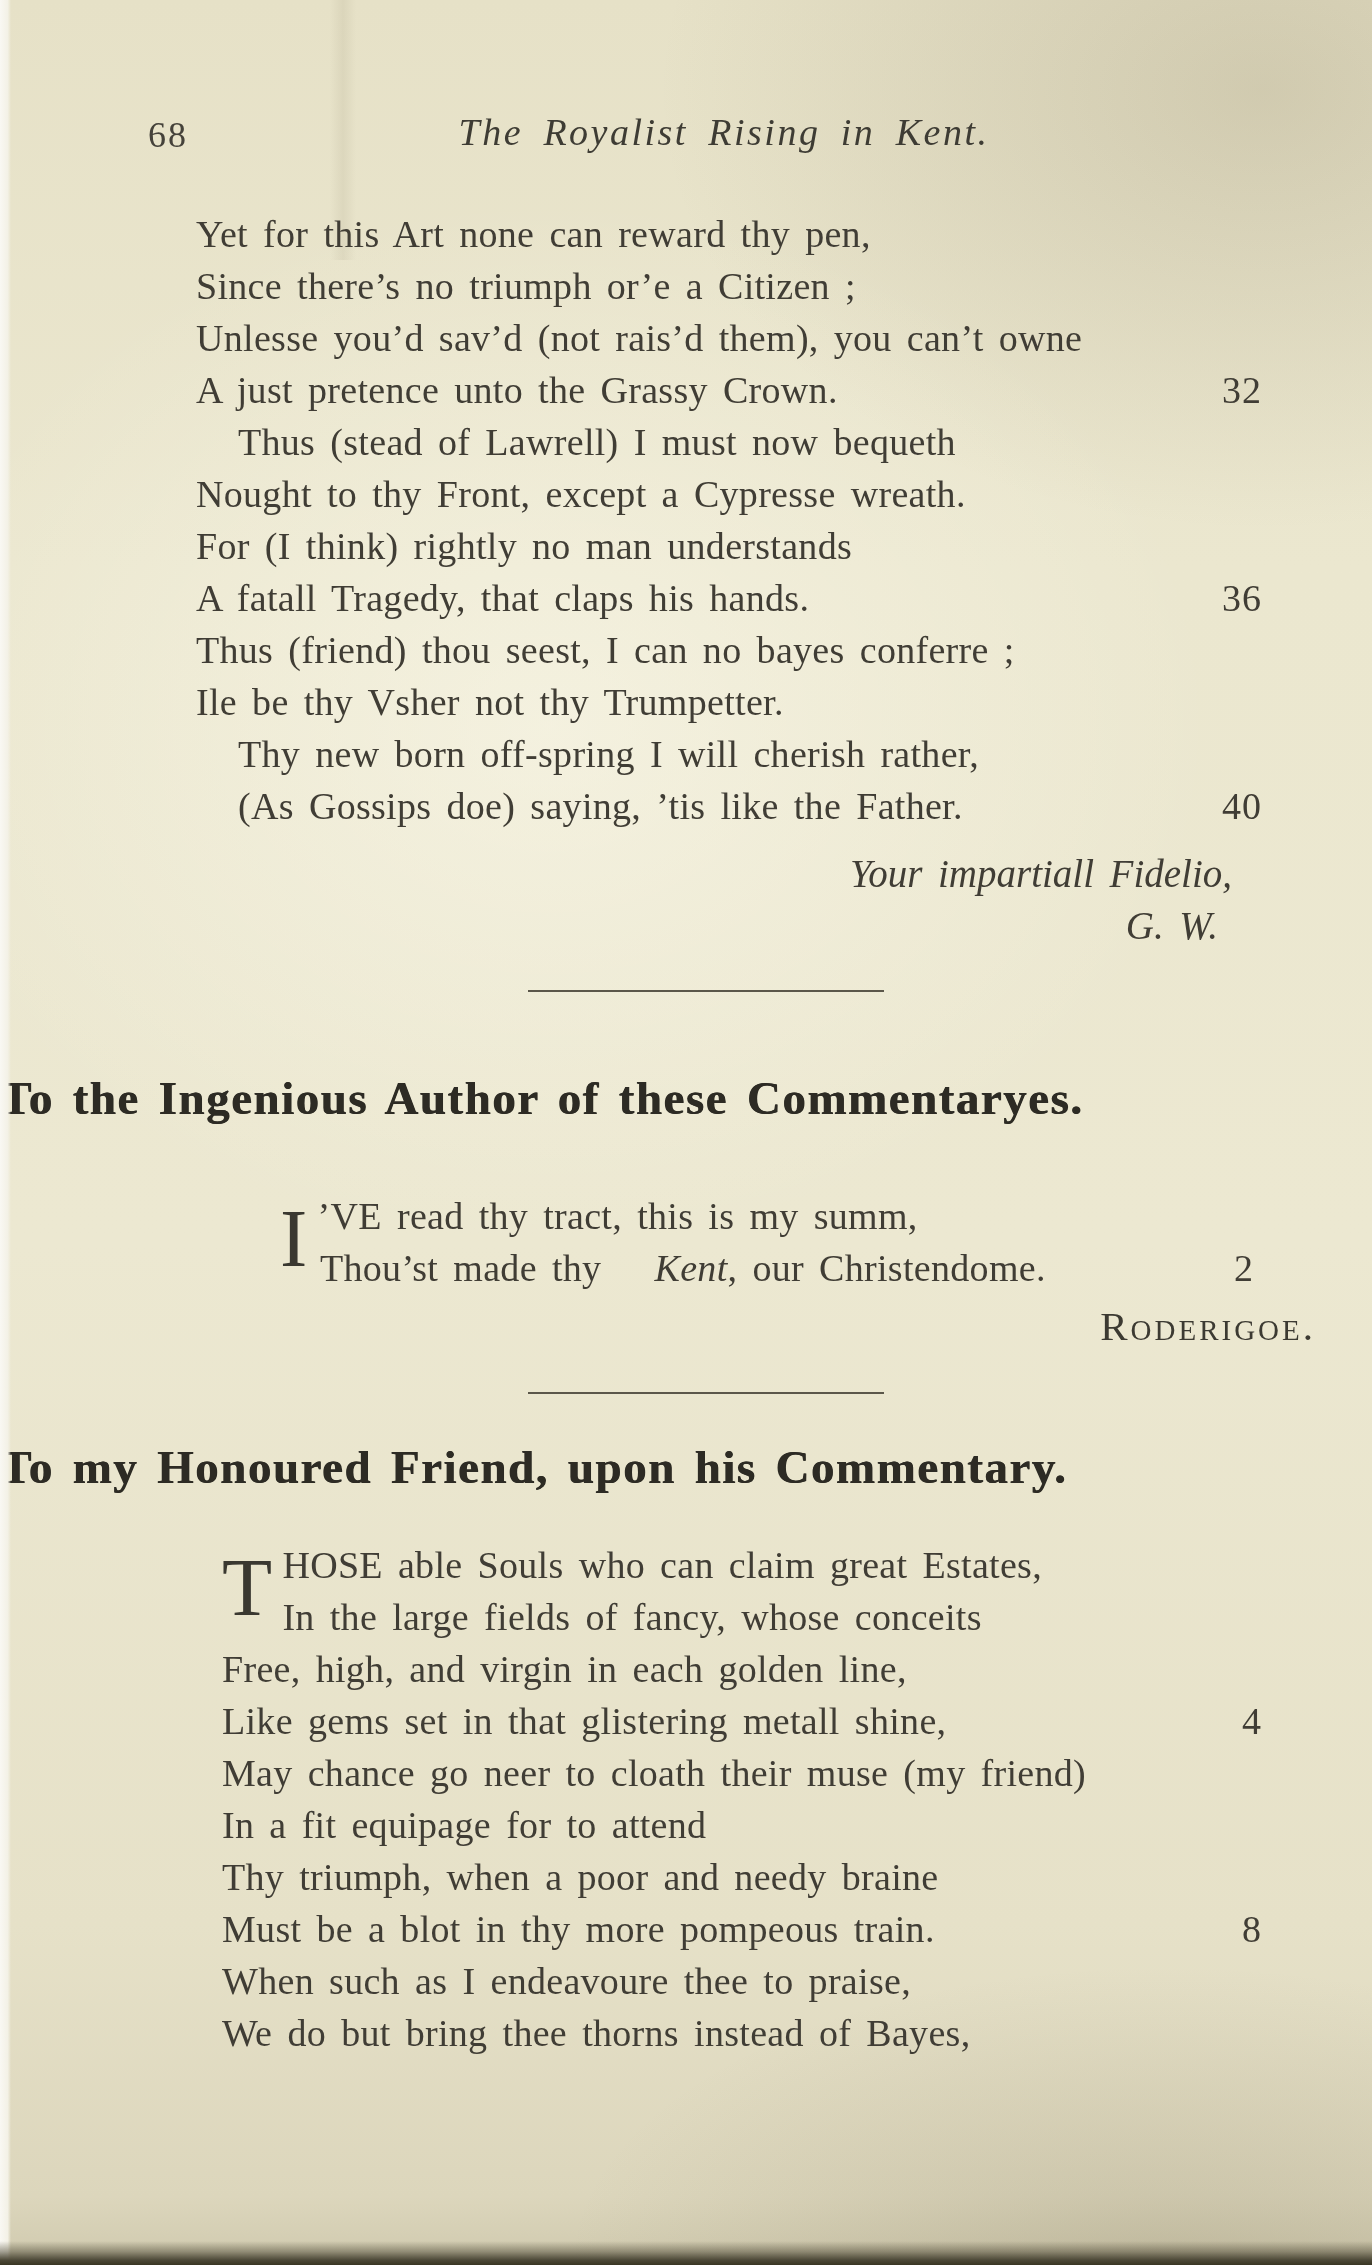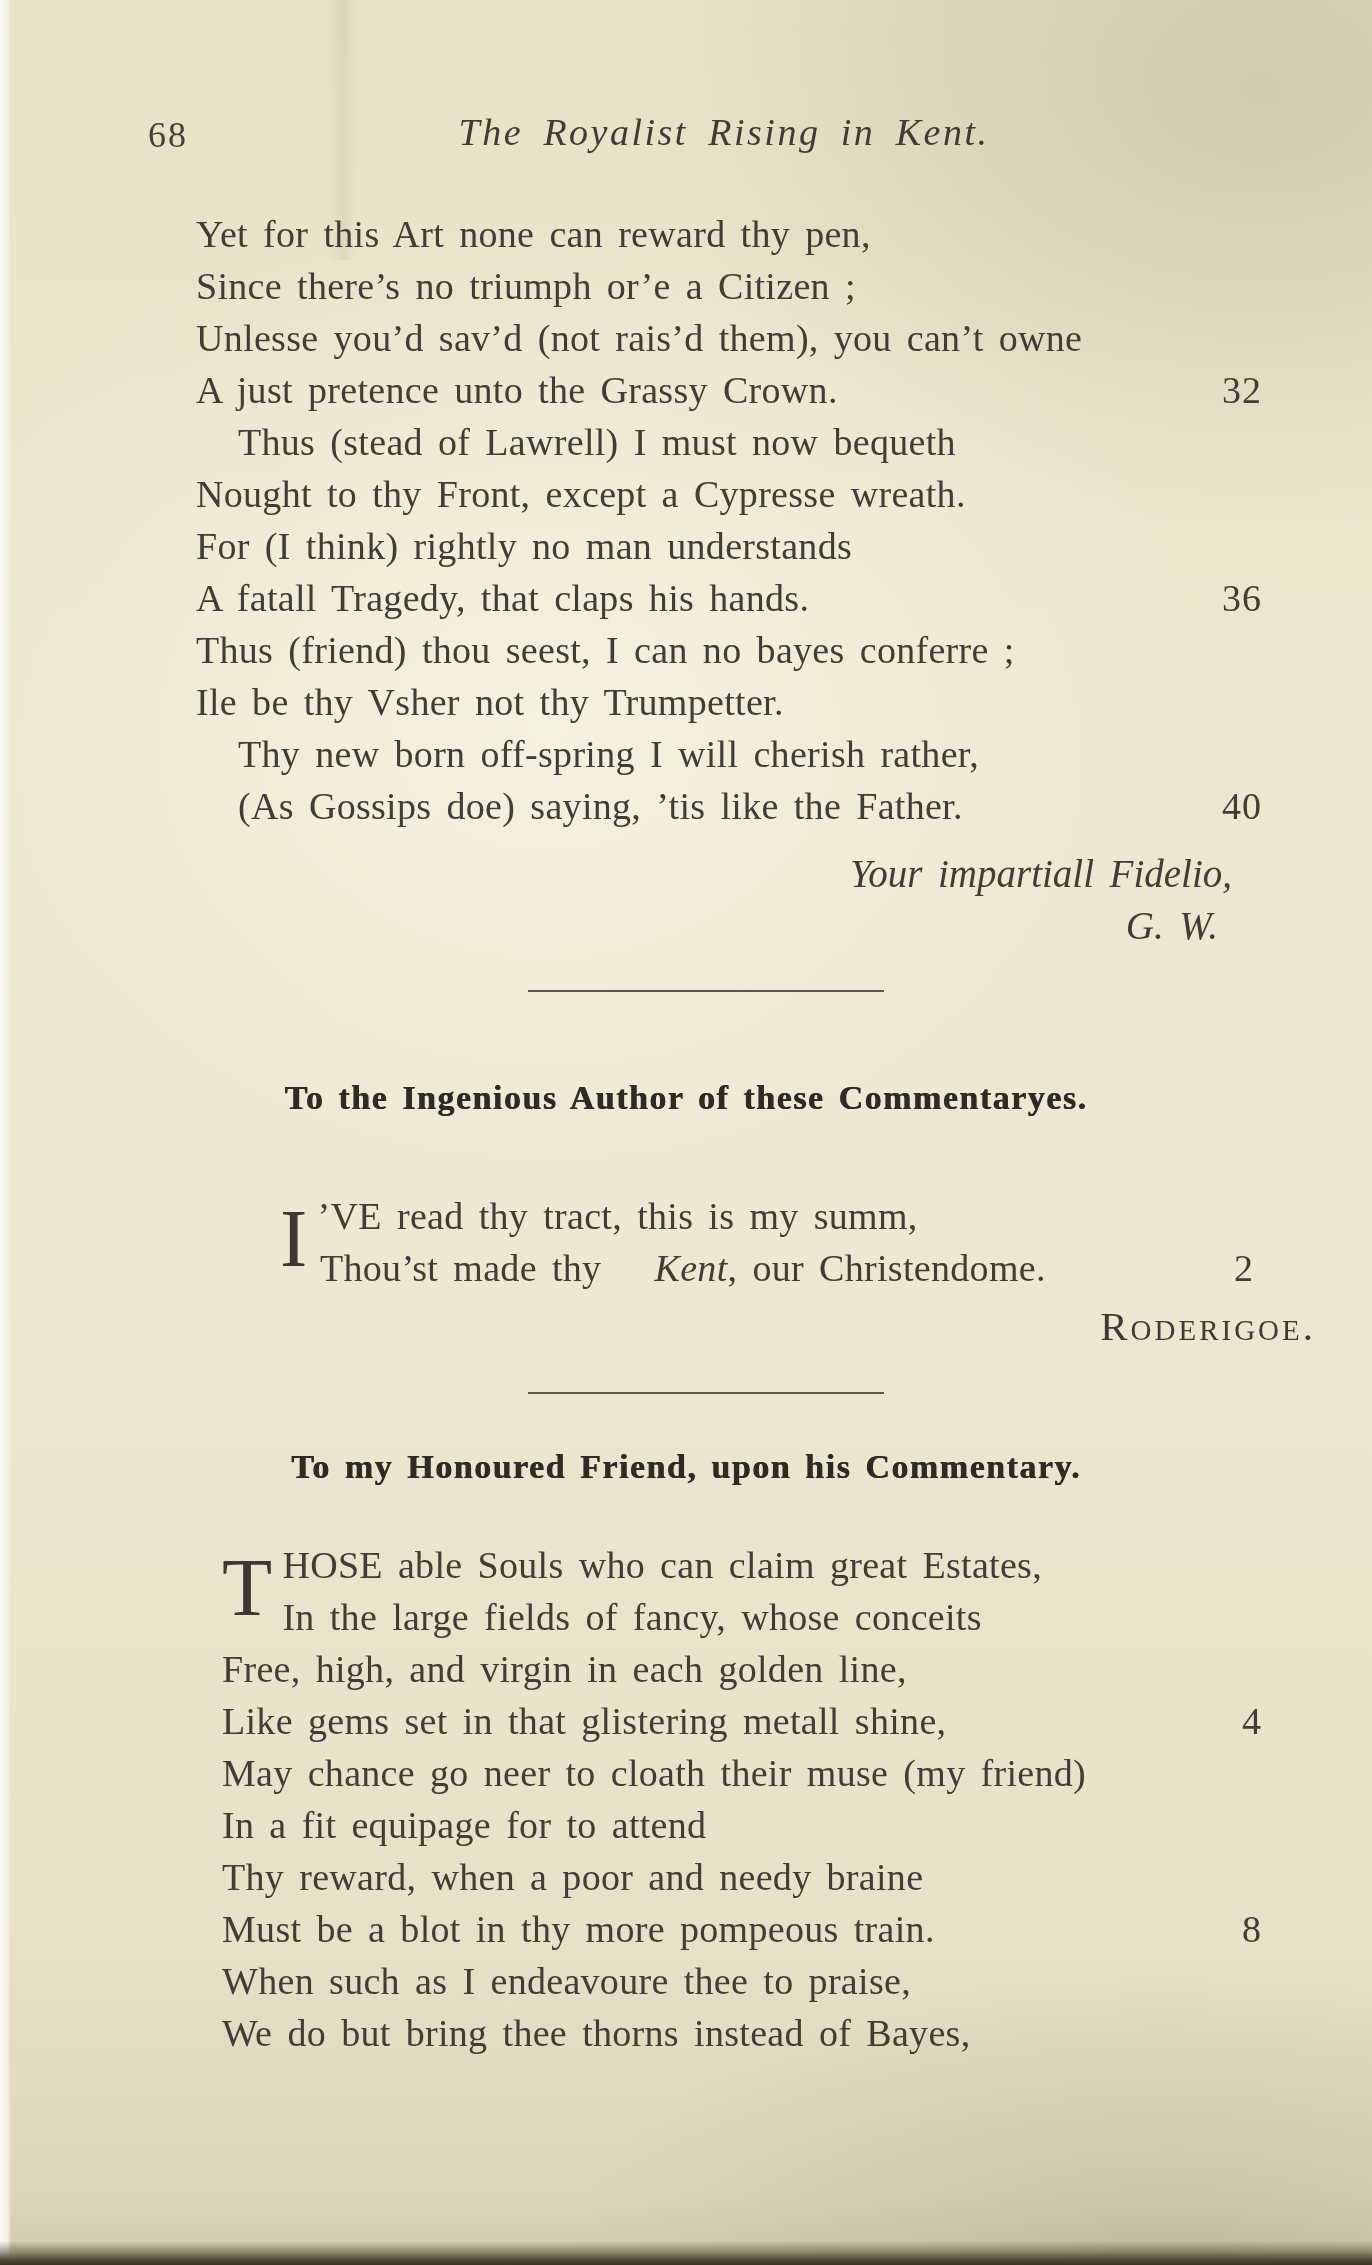--- a/index.html
+++ b/index.html
@@ -56,22 +56,22 @@
 
   .signature { margin-top:16px; font-style:italic; font-size:39px; word-spacing:0.15em; }
   .signature .sig-line1 { text-align:right; line-height:52px; margin-right:140px; }
   .signature .sig-line2 { text-align:right; line-height:52px; margin-right:154px; }
 
   .rule { width:356px; height:2px; background:#5b574a; margin-left:auto; margin-right:auto; transform:translateX(20px); }
   .rule-1 { margin-top:38px; }
   .rule-2 { margin-top:40px; }
 
   .section-heading {
-    text-align:center; font-weight:700;
-    font-size:34px; line-height:56px;
+    font-weight:700;
+    font-size:47px; line-height:56px;
     color:#2d2b24; letter-spacing:1.5px; word-spacing:0.12em;
     text-shadow:0.6px 0 0 currentColor;
   }
   .heading-1 { margin-top:78px; }
   .heading-2 { margin-top:45px; }
 
   .dropcap {
     float:left; font-size:82px; line-height:90px;
     margin:4px 10px 0 0; color:#3a3830;
   }
@@ -216,21 +216,21 @@
           <span class="line-text">May chance go neer to cloath their muse (my friend)</span>
           <span class="line-num"></span>
         </div>
 
         <div class="poem-line">
           <span class="line-text">In a fit equipage for to attend</span>
           <span class="line-num"></span>
         </div>
 
         <div class="poem-line">
-          <span class="line-text">Thy reward, when a poor and needy braine</span>
+          <span class="line-text">Thy triumph, when a poor and needy braine</span>
           <span class="line-num"></span>
         </div>
 
         <div class="poem-line">
           <span class="line-text">Must be a blot in thy more pompeous train.</span>
           <span class="line-num">8</span>
         </div>
 
         <div class="poem-line">
           <span class="line-text">When such as I endeavoure thee to praise,</span>

